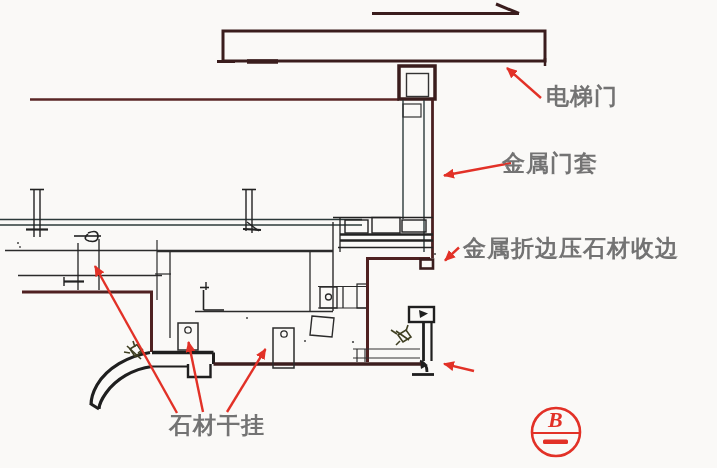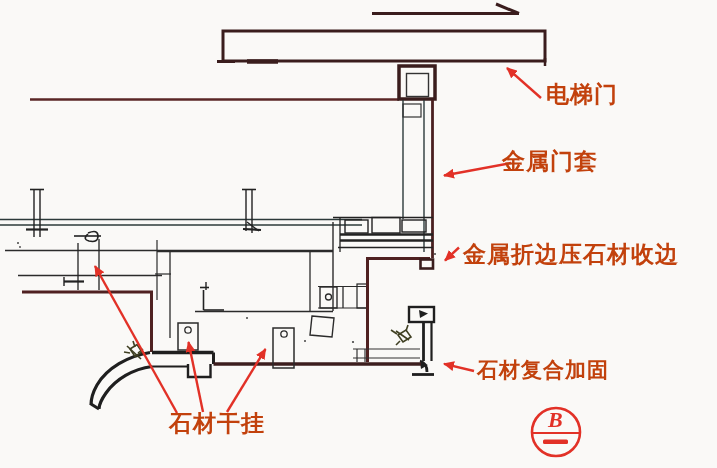--- a/index.html
+++ b/index.html
@@ -1,20 +1,20 @@
 <!DOCTYPE html>
 <html><head>
 <meta charset="utf-8">
 <style>
   html,body{margin:0;padding:0;background:#faf9f7;}
   .stage{position:relative;width:717px;height:468px;background:#faf9f7;overflow:hidden;
          font-family:"Liberation Sans", sans-serif;}
   svg{position:absolute;left:0;top:0;}
-  .ann{position:absolute;color:#c2410c;font-weight:600;font-size:23px;line-height:1.0;
-       letter-spacing:1px;white-space:nowrap;font-family:Liberation Mono, monospace;}
+  .ann{position:absolute;color:#737373;font-weight:600;font-size:23px;line-height:1.0;
+       letter-spacing:1px;white-space:nowrap;font-family:Liberation Sans, sans-serif;}
   .ann-small{font-size:21px;}
 </style>
 </head>
 <body>
 
 <div class="stage">
 
 <svg width="717" height="468" viewBox="0 0 717 468">
   <defs>
     <marker id="ah" markerWidth="12" markerHeight="10" refX="10" refY="5" orient="auto" markerUnits="userSpaceOnUse">
@@ -205,17 +205,16 @@
   <g>
     <circle cx="556" cy="432" r="24" stroke="#e23127" stroke-width="2.6" fill="none"></circle>
     <path d="M532,433 H580" stroke="#e23127" stroke-width="2.2" fill="none"></path>
     <rect x="543" y="439.5" width="25" height="4.6" rx="1.5" fill="#e23127" stroke="none"></rect>
     <text x="548" y="427" font-size="22" font-style="italic" font-weight="700" font-family="Liberation Serif, serif" fill="#e23127">B</text>
   </g>
 </svg>
 
 <div class="ann" style="left:546px;top:85px;">电梯门</div>
 <div class="ann" style="left:502px;top:152px;">金属门套</div>
-<div class="ann" style="left:463px;top:245px;">金属折边压石材收边</div>
-<div class="ann ann-small" style="left:477px;top:361px;">石材复合加固</div>
+<div class="ann" style="left:463px;top:237px;">金属折边压石材收边</div>
 <div class="ann" style="left:169px;top:414px;">石材干挂</div>
 
 </div>
 
 </body></html>

